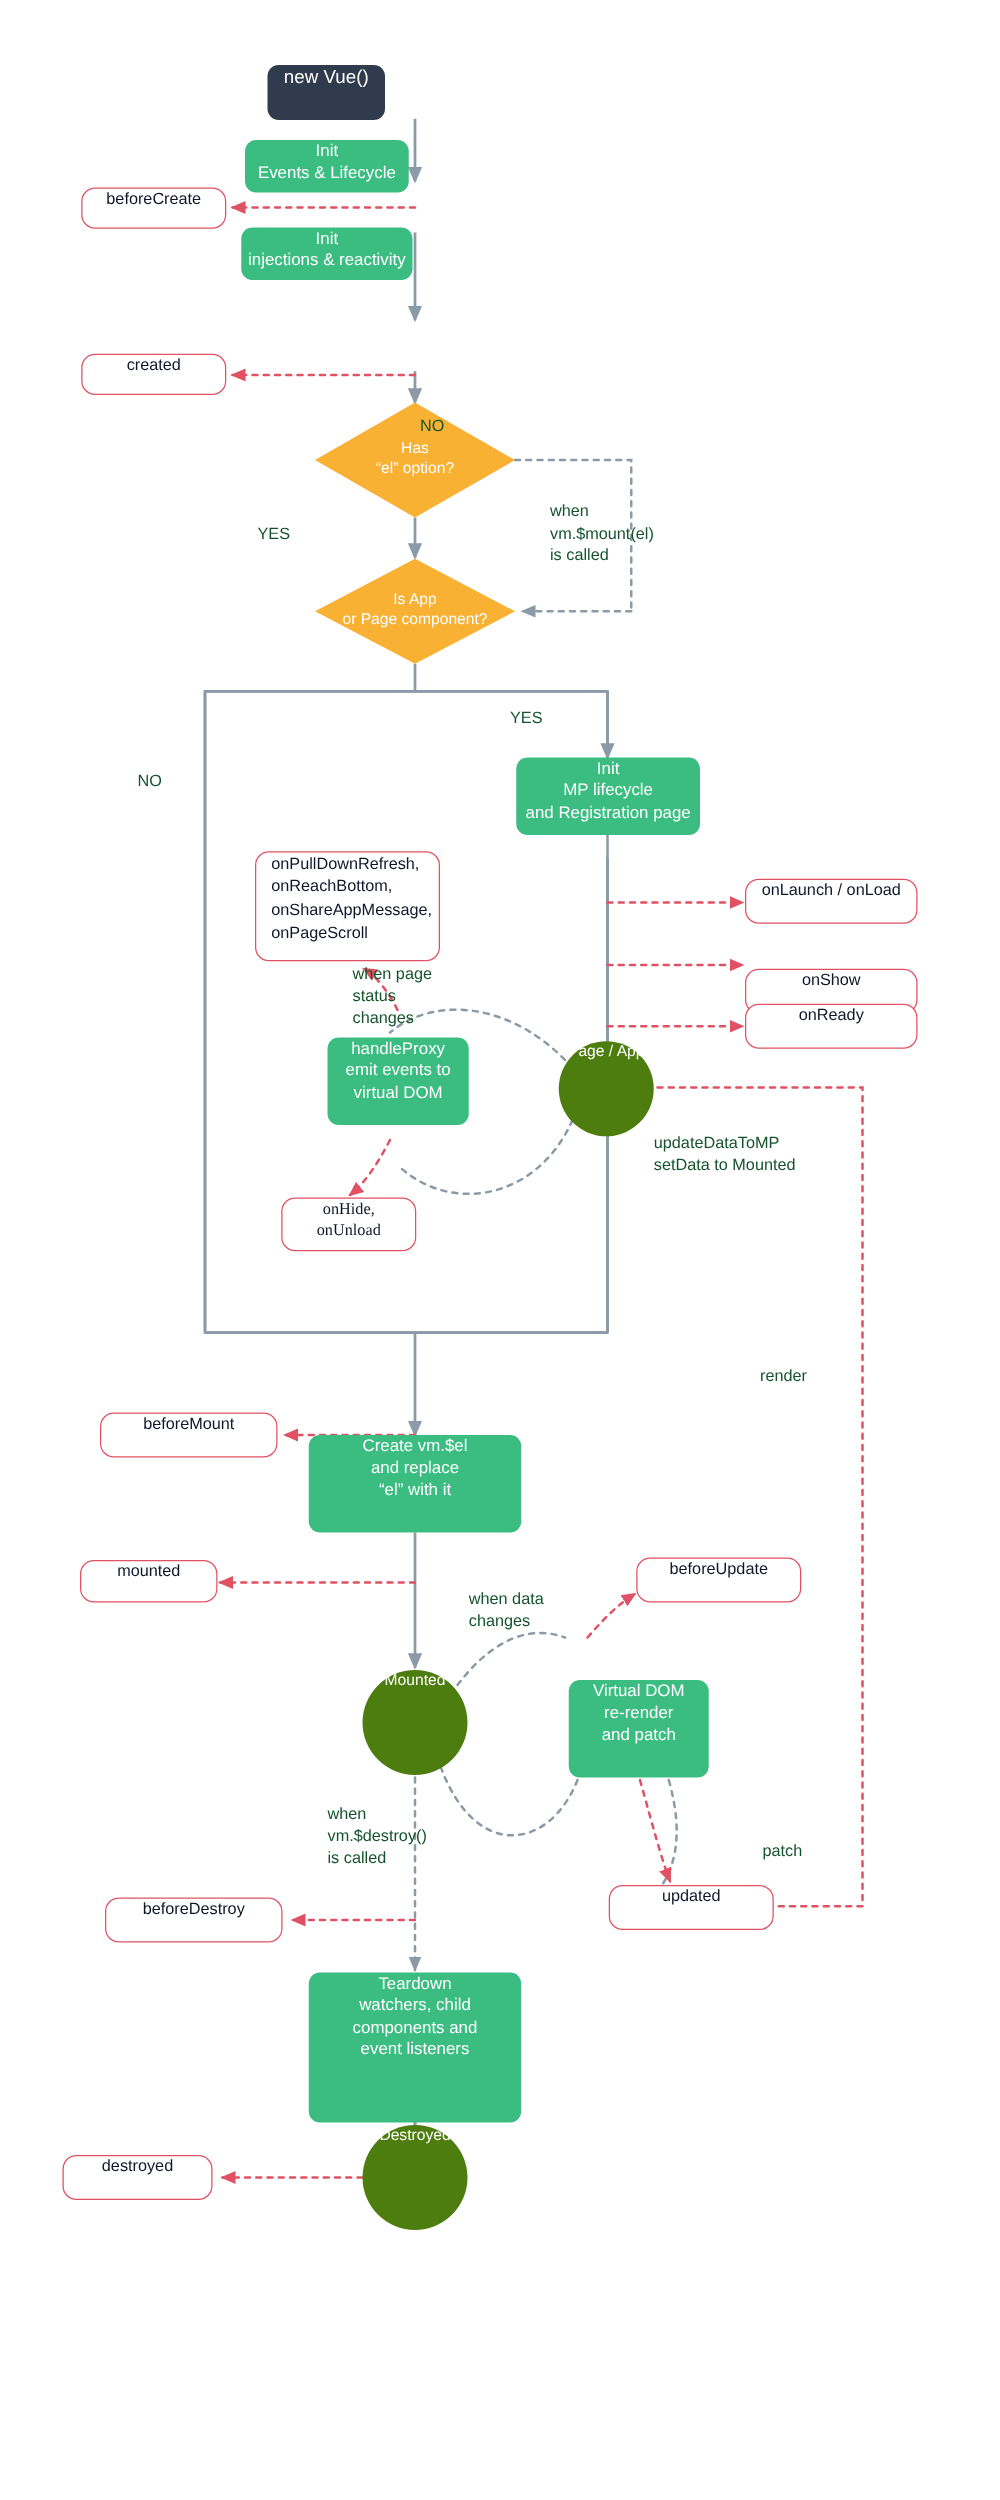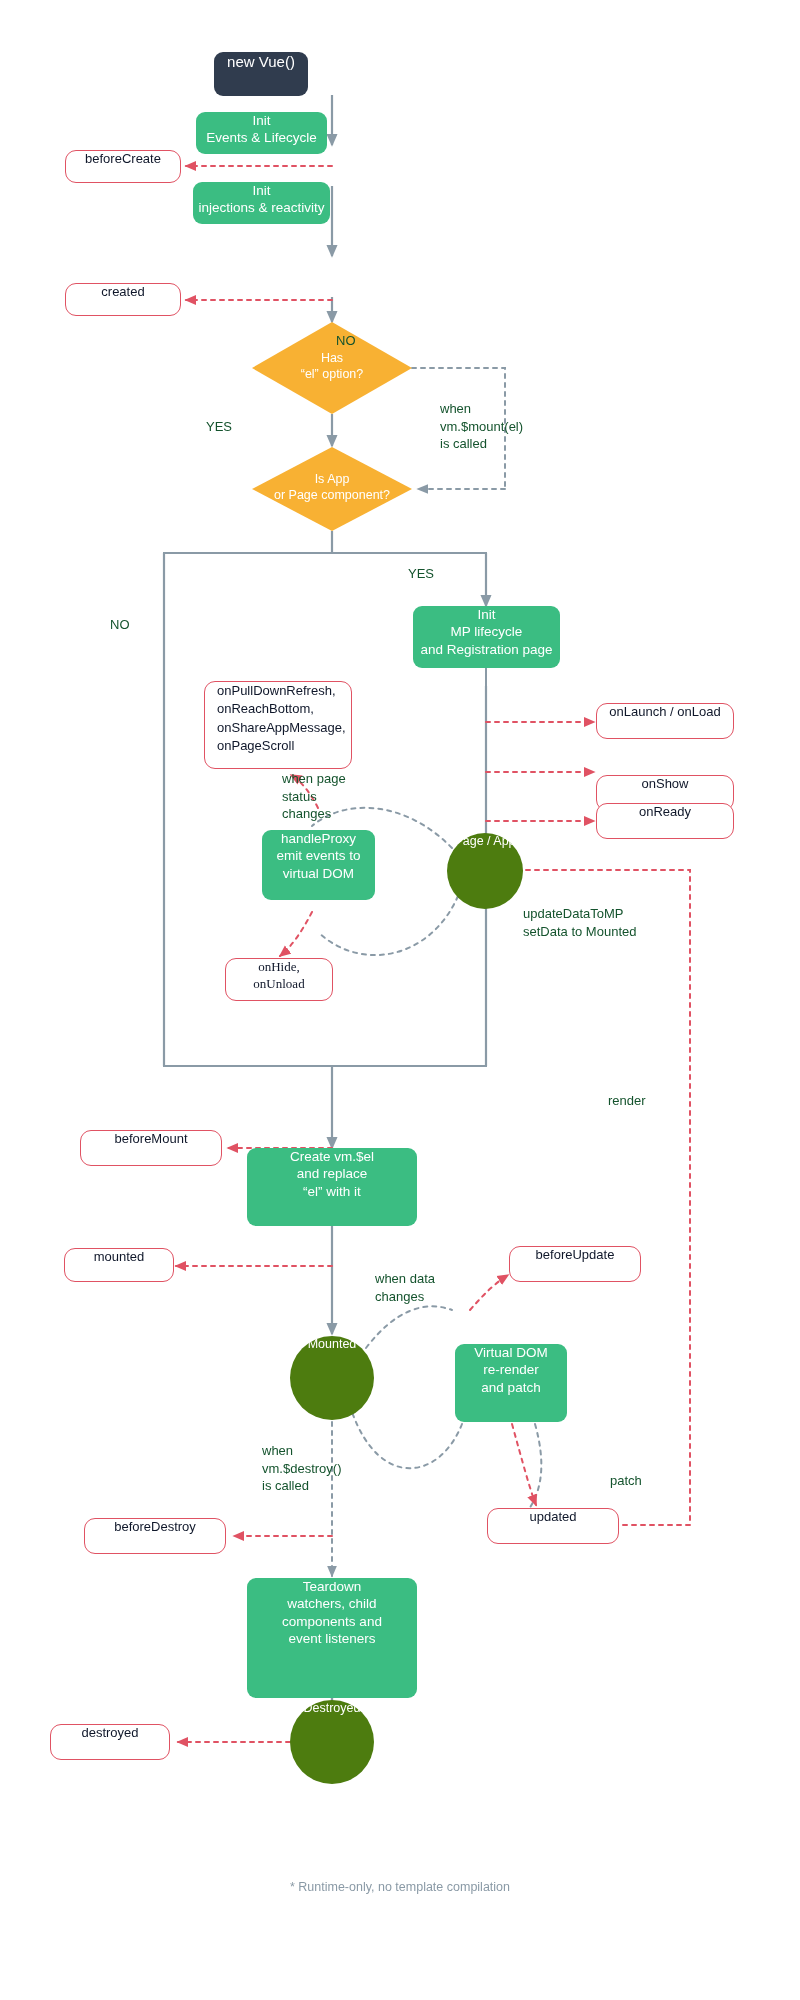--- a/index.html
+++ b/index.html
@@ -313,15 +313,14 @@
 
   <div class="edge-label" style="left:375px; top:1270px; width:100px;">when data
 changes</div>
 
   <div class="edge-label" style="left:262px; top:1442px; width:140px;">when
 vm.$destroy()
 is called</div>
 
   <div class="edge-label" style="left:610px; top:1472px; width:70px;">patch</div>
 
-  <div class="footnote" style="left:0; top:1880px;">* Runtime-only, no template compilation</div>
 
 </div>
 
 </body></html>

